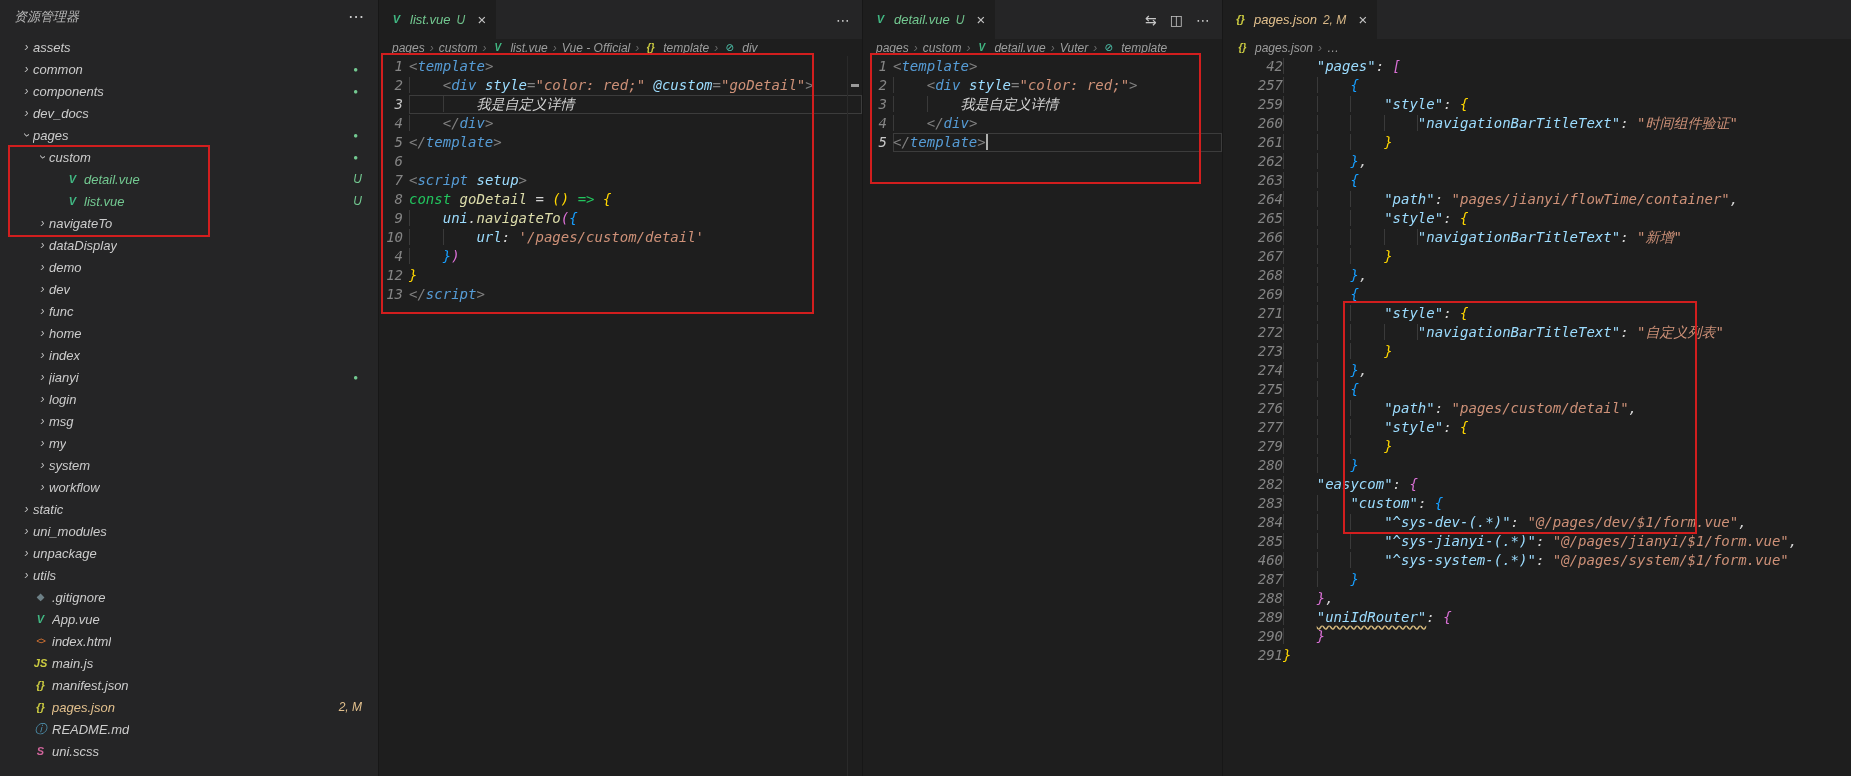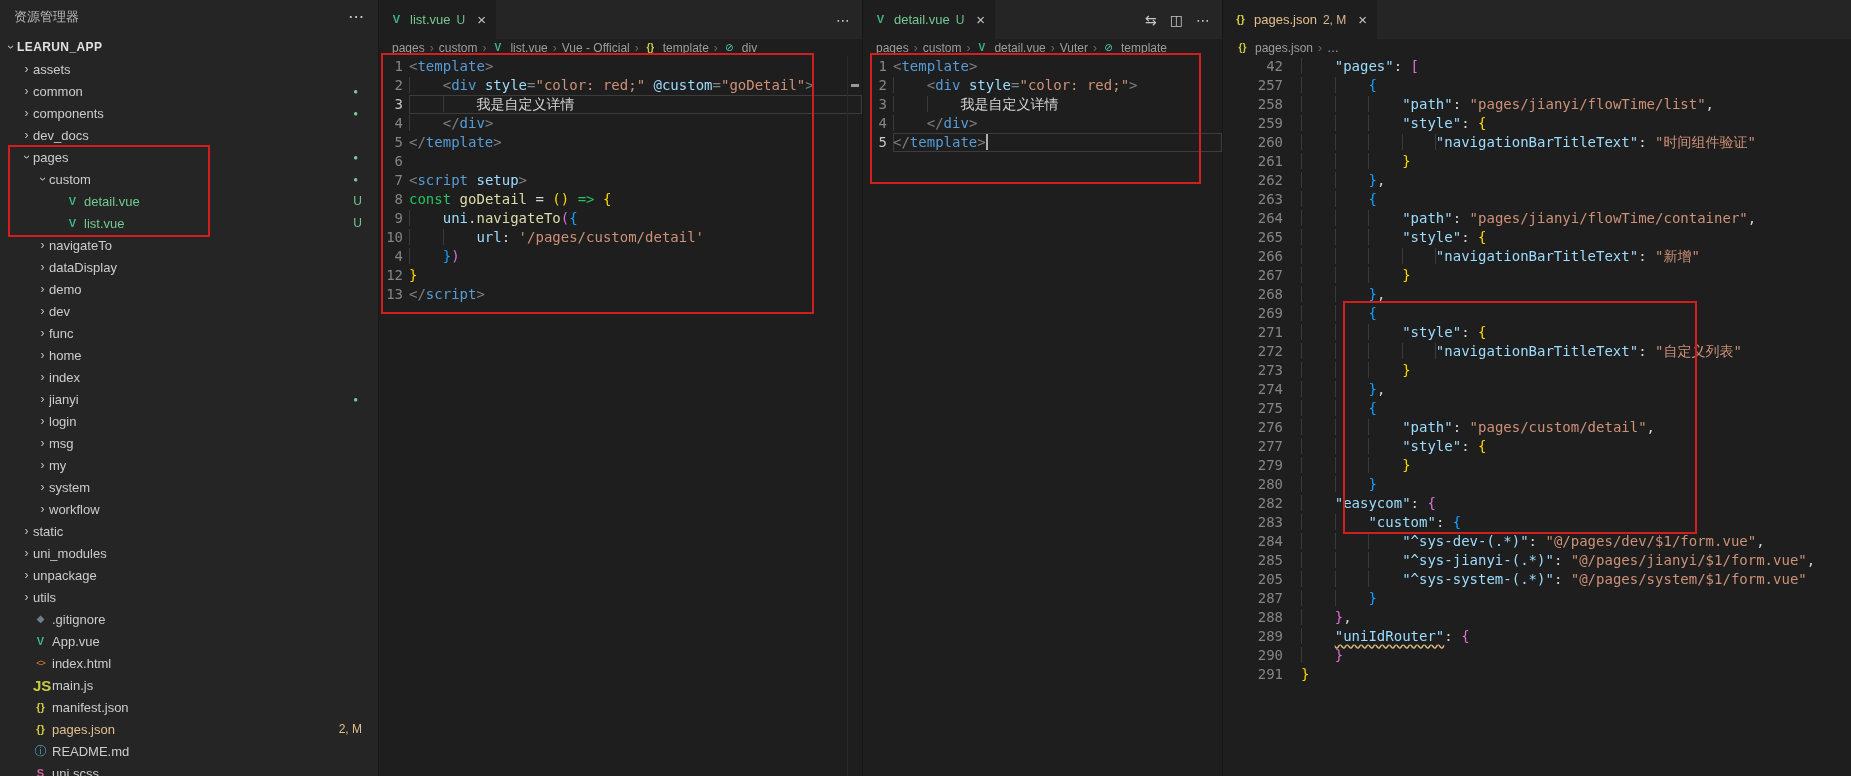--- a/index.html
+++ b/index.html
@@ -1,32 +1,32 @@
 <!DOCTYPE html>
 <html><head>
 <meta charset="utf-8">
 <style>
   html,body{margin:0;padding:0;background:#111;}
   .app{position:relative;width:1851px;height:776px;overflow:hidden;background:#1e1e1e;
-       font-family:"Liberation Sans","DejaVu Sans",sans-serif;color:#cccccc;-webkit-font-smoothing:antialiased;}
+       font-family:"Liberation Sans","DejaVu Sans",sans-serif;color:#cccccc;font-style:italic;-webkit-font-smoothing:antialiased;}
 
   
   .sidebar{position:absolute;left:0;top:0;width:378px;height:776px;background:#252526;overflow:hidden;}
   .sb-header{height:33px;display:flex;align-items:center;padding:0 14px;font-size:13px;color:#bbbbbb;}
   .sb-title{flex:1;}
   .sb-more{color:#cccccc;font-size:16px;cursor:pointer;}
   .tree{position:absolute;top:33px;left:0;right:0;bottom:0;padding-top:3px;overflow:hidden;}
   .row{height:22px;display:flex;align-items:center;font-size:13px;color:#cccccc;position:relative;cursor:pointer;white-space:nowrap;}
   .row.root .lb{font-weight:bold;font-size:12px;letter-spacing:.4px;color:#e0e0e0;}
   .tw{width:13px;flex-shrink:0;text-align:center;font-size:12px;color:#c0c0c0;}
   .tw.open{transform:rotate(90deg);}
   .fi{width:15px;flex-shrink:0;text-align:center;margin-right:4px;font-size:11px;line-height:1;}
   .fi.vue{color:#41b883;font-weight:bold;}
   .fi.html{color:#e37933;font-size:9px;letter-spacing:-1px;}
-  .fi.js{color:#cbcb41;font-weight:bold;font-size:15px;}
+  .fi.js{color:#cbcb41;font-weight:bold;font-size:11px;}
   .fi.json,.fi.braces{color:#cbcb41;font-size:11px;font-weight:bold;}
   .fi.info{color:#519aba;font-size:12px;}
   .fi.git{color:#6d8086;font-size:10px;}
   .fi.scss{color:#cf649a;font-weight:bold;}
   .fi.symbol{color:#4ec9b0;font-size:11px;}
   .fi.small{width:13px;font-size:10px;margin-right:1px;}
   .lb{overflow:hidden;text-overflow:ellipsis;}
   .dot{position:absolute;right:20px;color:#73c991;font-size:8px;}
   .badge{position:absolute;right:16px;font-size:12px;}
   .c-green{color:#73c991;}
@@ -47,21 +47,21 @@
   .acticon{font-size:14px;cursor:pointer;}
   .breadcrumb{height:17px;display:flex;align-items:center;gap:5px;padding-left:13px;font-size:12px;color:#9d9d9d;white-space:nowrap;overflow:hidden;}
   .bsep{color:#6a6a6a;font-size:12px;}
   .bitem{cursor:pointer;}
 
   
   .code{position:relative;padding-top:1px;font-family:"DejaVu Sans Mono","Liberation Mono",monospace;font-size:14px;line-height:19px;}
   .cl{display:flex;height:19px;align-items:center;}
   .g{flex-shrink:0;text-align:right;color:#858585;}
   .p12 .g{width:24px;margin-right:6px;}
-  .p3 .g{width:60px;margin-right:18px;}
+  .p3 .g{width:60px;margin-right:0;}
   .cc{flex:1;white-space:pre;}
   .cur .cc{box-shadow:inset 0 0 0 1px #3c3c3c;}
   .cur .g{color:#c6c6c6;}
   .caret{display:inline-block;width:2px;height:16px;background:#aeafad;vertical-align:-3px;}
   .tk-t{color:#569cd6;} .tk-k{color:#22c55e;}
   .tk-a{color:#9cdcfe;}
   .tk-s{color:#ce9178;}
   .tk-p{color:#808080;}
   .tk-w{color:#d4d4d4;}
   .tk-f{color:#dcdcaa;}
@@ -86,24 +86,20 @@
 <body>
 
 <div class="app">
 
   <aside class="sidebar">
     <div class="sb-header">
       <span class="sb-title">资源管理器</span>
       <span class="sb-more">⋯</span>
     </div>
     <div class="tree" id="tree">
-        <div class="row root" style="padding-left: 4px;">
-          <span class="tw open">›</span>
-          <span class="lb">LEARUN_APP</span>
-        </div>
         <div class="row" style="padding-left: 20px;">
           <span class="tw">›</span>
           <span class="lb">assets</span>
         </div>
         <div class="row" style="padding-left: 20px;">
           <span class="tw">›</span>
           <span class="lb">common</span>
           <span class="dot">●</span>
         </div>
         <div class="row" style="padding-left: 20px;">
@@ -397,24 +393,20 @@
     <div class="code" id="code2">
         <div class="cl">
           <span class="g">42</span>
           <span class="cc"><span class="tk-i">    </span><span class="tk-a">"pages"</span><span class="tk-w">: </span><span class="tk-b2">[</span></span>
         </div>
         <div class="cl">
           <span class="g">257</span>
           <span class="cc"><span class="tk-i">        </span><span class="tk-b3">{</span></span>
         </div>
         <div class="cl">
-          <span class="g">258</span>
-          <span class="cc"><span class="tk-i">            </span><span class="tk-a">"path"</span><span class="tk-w">: </span><span class="tk-s">"pages/jianyi/flowTime/list"</span><span class="tk-w">,</span></span>
-        </div>
-        <div class="cl">
           <span class="g">259</span>
           <span class="cc"><span class="tk-i">            </span><span class="tk-a">"style"</span><span class="tk-w">: </span><span class="tk-b1">{</span></span>
         </div>
         <div class="cl">
           <span class="g">260</span>
           <span class="cc"><span class="tk-i">                </span><span class="tk-a">"navigationBarTitleText"</span><span class="tk-w">: </span><span class="tk-s">"时间组件验证"</span></span>
         </div>
         <div class="cl">
           <span class="g">261</span>
           <span class="cc"><span class="tk-i">            </span><span class="tk-b1">}</span></span>
@@ -497,21 +489,21 @@
         </div>
         <div class="cl">
           <span class="g">284</span>
           <span class="cc"><span class="tk-i">            </span><span class="tk-a">"^sys-dev-(.*)"</span><span class="tk-w">: </span><span class="tk-s">"@/pages/dev/$1/form.vue"</span><span class="tk-w">,</span></span>
         </div>
         <div class="cl">
           <span class="g">285</span>
           <span class="cc"><span class="tk-i">            </span><span class="tk-a">"^sys-jianyi-(.*)"</span><span class="tk-w">: </span><span class="tk-s">"@/pages/jianyi/$1/form.vue"</span><span class="tk-w">,</span></span>
         </div>
         <div class="cl">
-          <span class="g">205</span>
+          <span class="g">460</span>
           <span class="cc"><span class="tk-i">            </span><span class="tk-a">"^sys-system-(.*)"</span><span class="tk-w">: </span><span class="tk-s">"@/pages/system/$1/form.vue"</span></span>
         </div>
         <div class="cl">
           <span class="g">287</span>
           <span class="cc"><span class="tk-i">        </span><span class="tk-b3">}</span></span>
         </div>
         <div class="cl">
           <span class="g">288</span>
           <span class="cc"><span class="tk-i">    </span><span class="tk-b2">}</span><span class="tk-w">,</span></span>
         </div>

